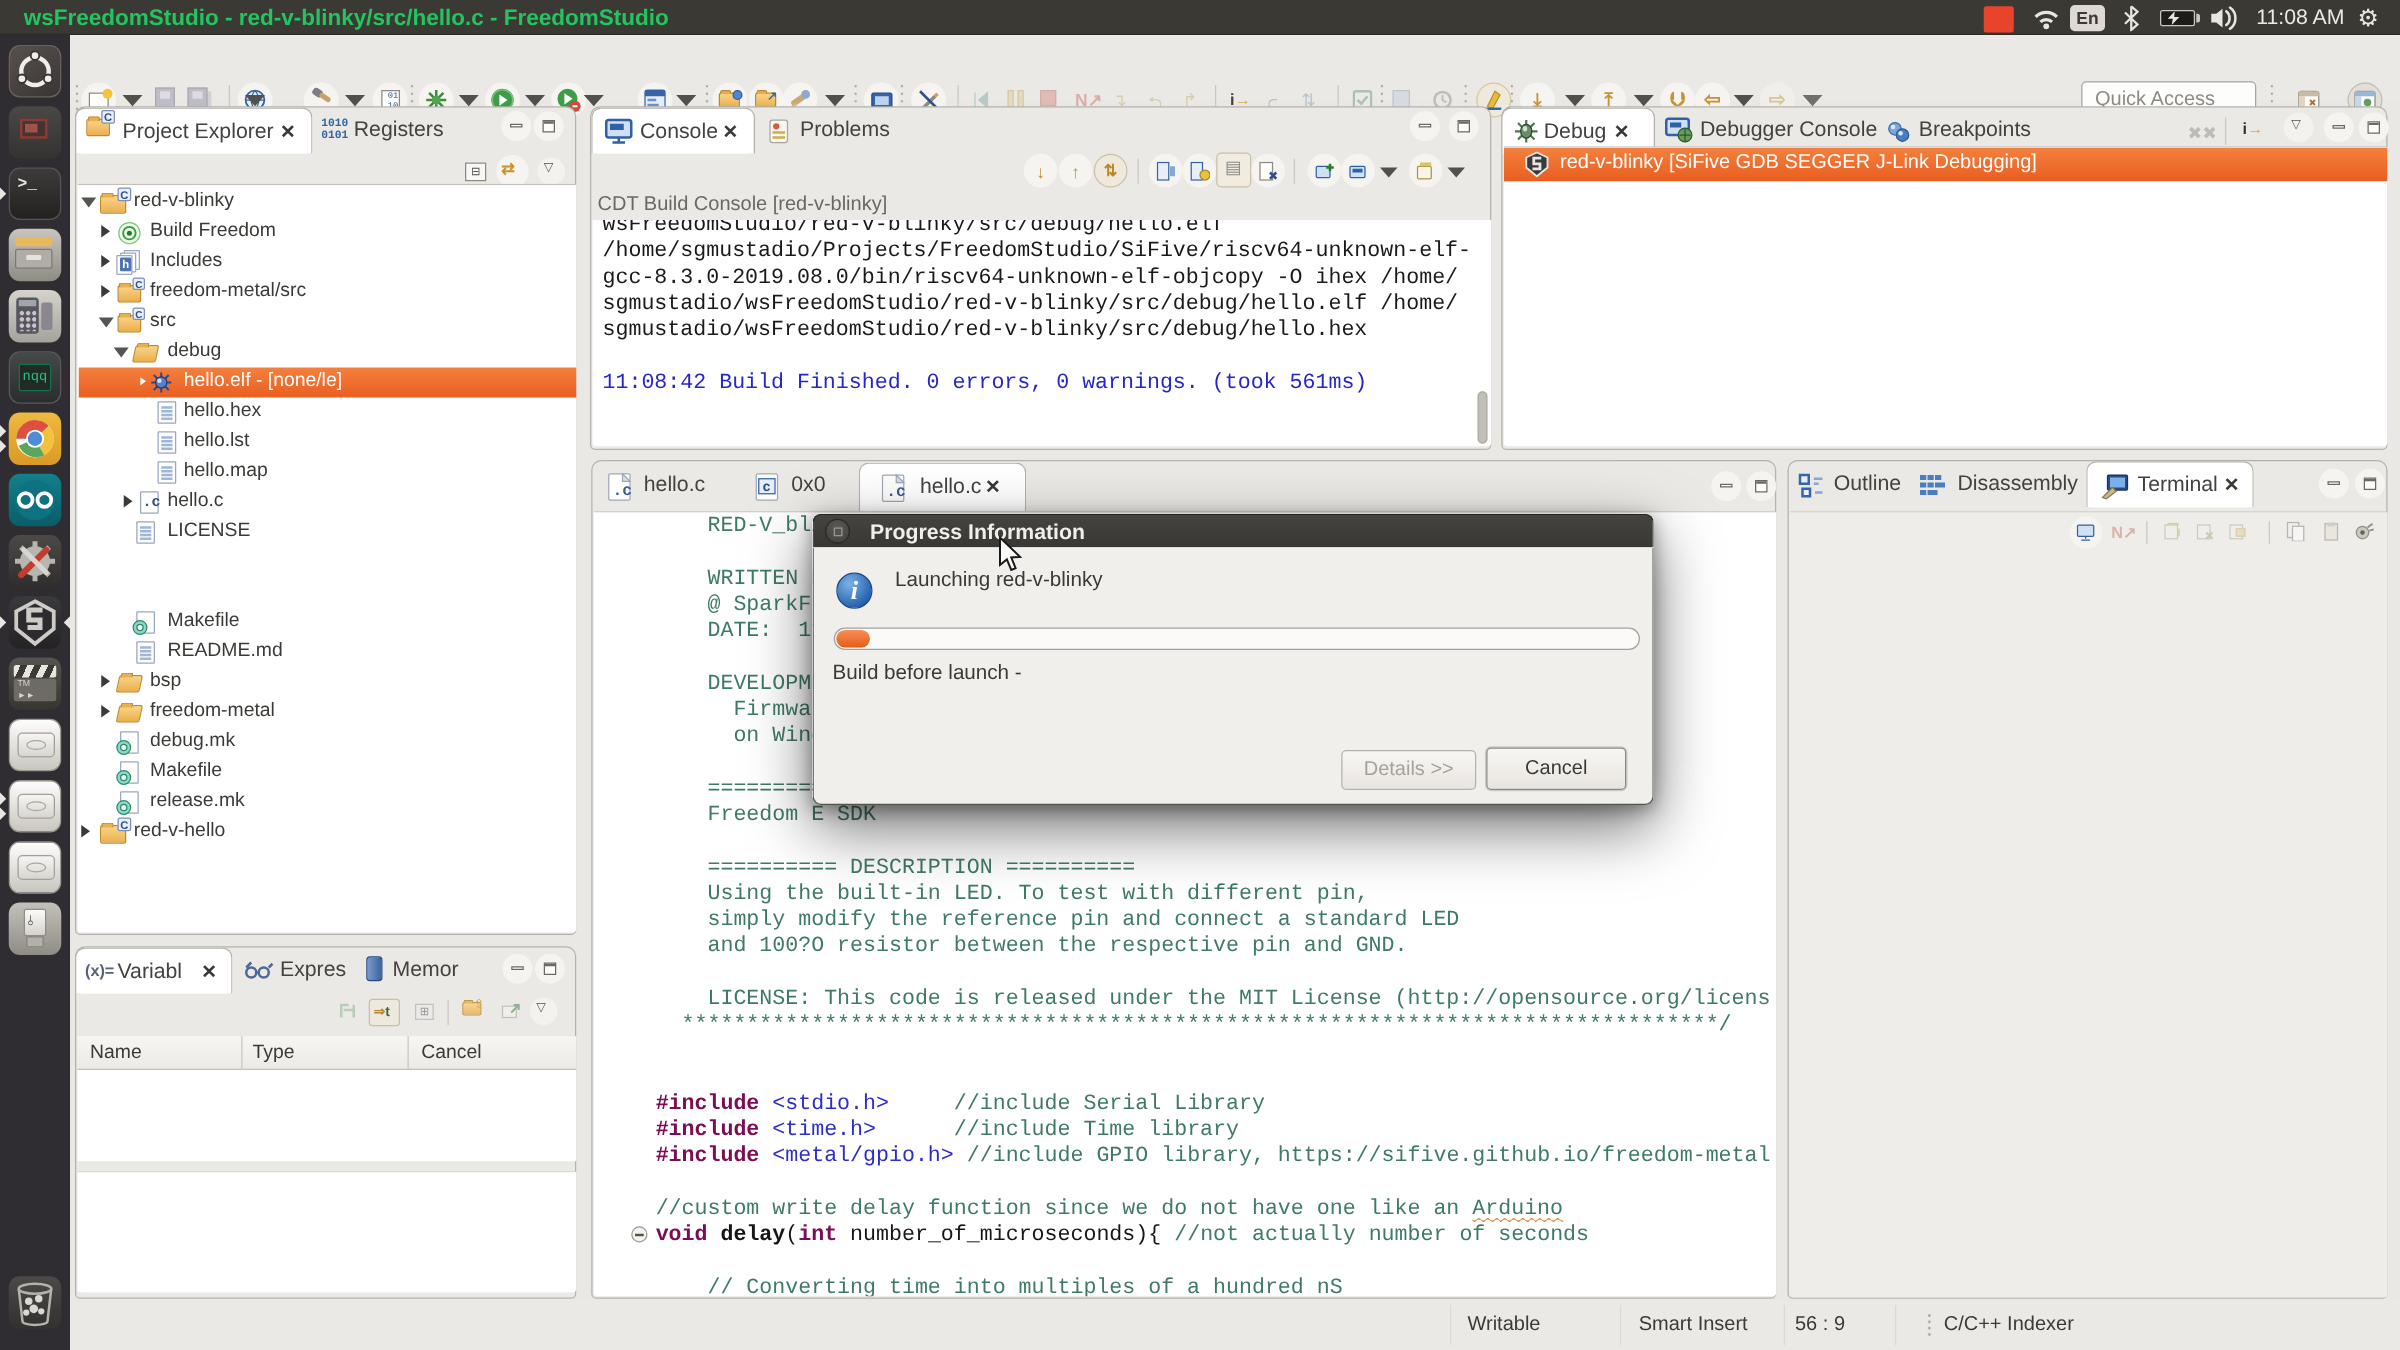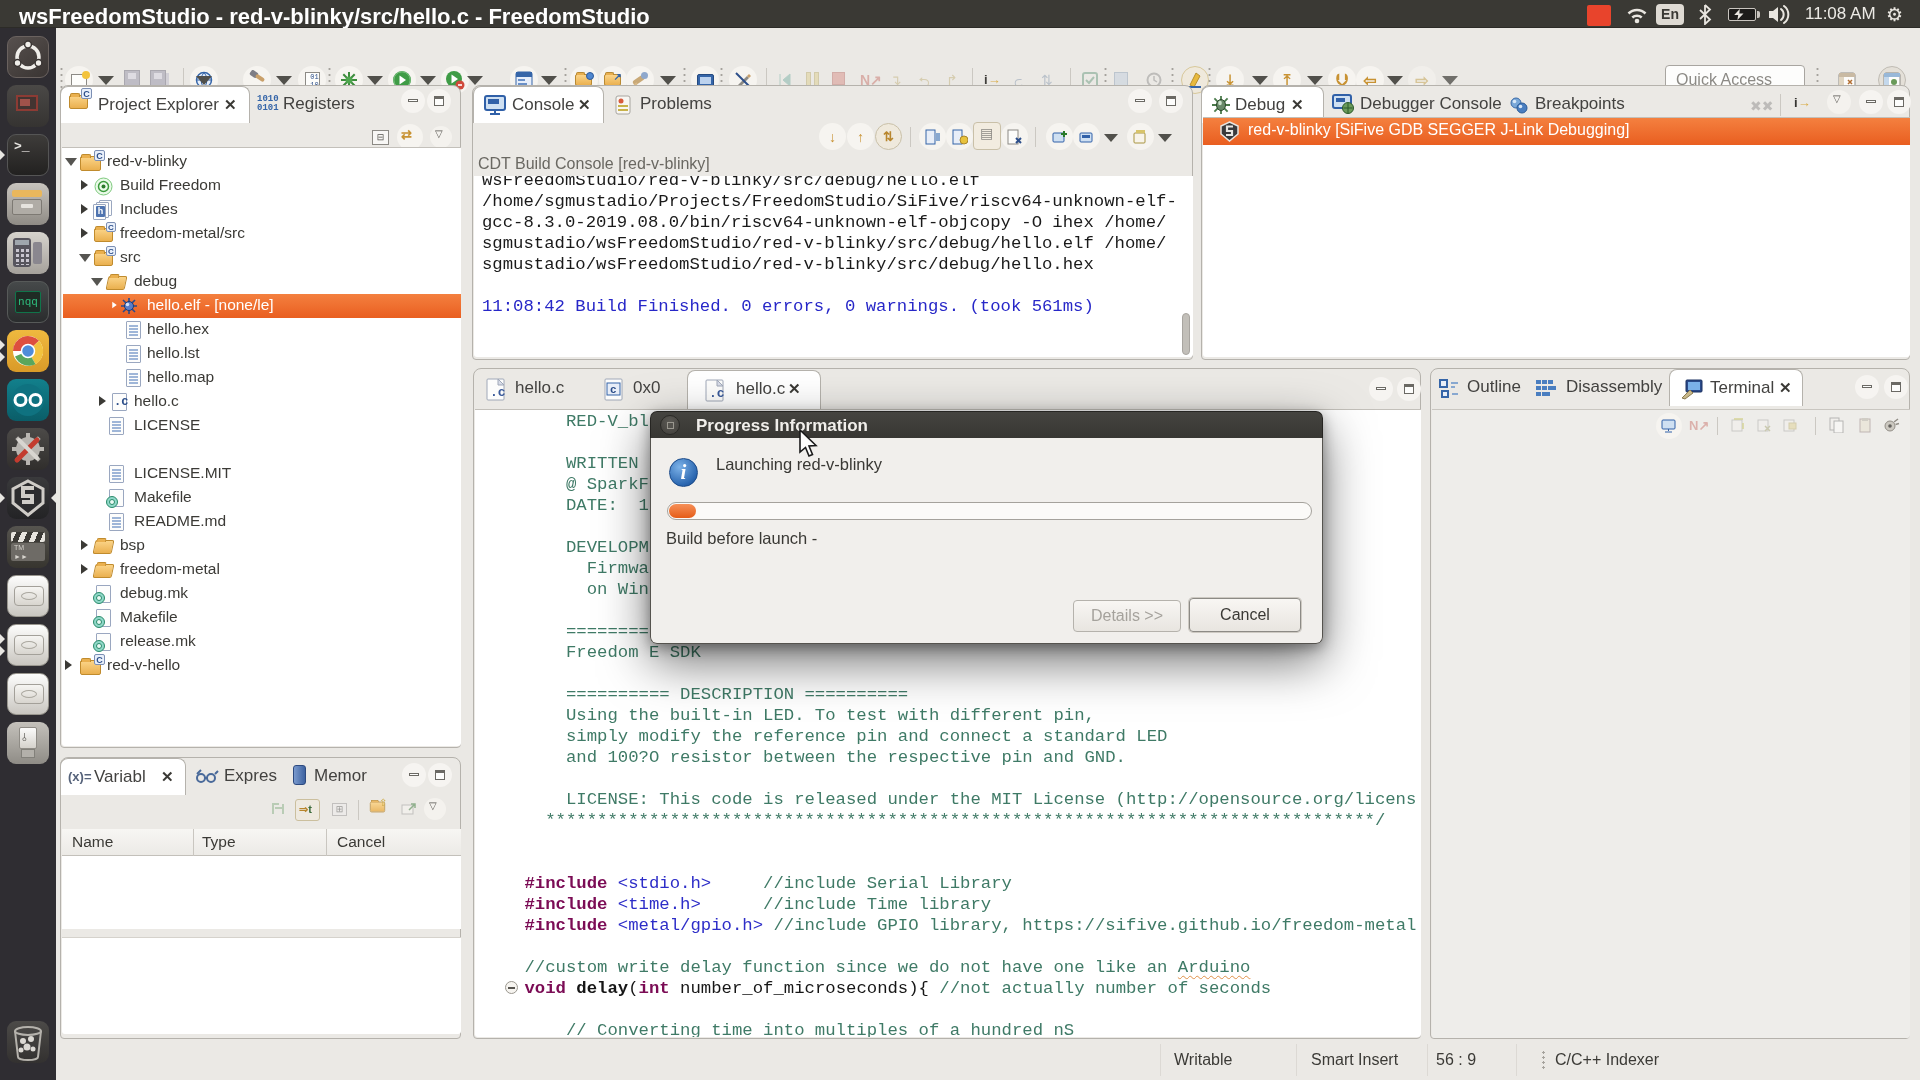--- a/index.html
+++ b/index.html
@@ -1,20 +1,20 @@
 <!DOCTYPE html>
 <html><head><meta charset="utf-8"><style>
 *{margin:0;padding:0;box-sizing:border-box}
 html,body{width:1920px;height:1080px;overflow:hidden}
 body{font-family:"Liberation Sans",sans-serif;background:#eae8e4}
 .a{position:absolute}
 #screen{position:absolute;left:0;top:0;width:1920px;height:1080px;background:#eae8e4;overflow:hidden}
 
 #topbar{left:0;top:0;width:1920px;height:28px;background:#3a3934;color:#e8e4de;border-bottom:1px solid #2c2b27}
-#topbar .title{left:19px;top:4px;font-size:22px;font-weight:bold;color:#ffffff}
+#topbar .title{left:19px;top:4px;font-size:18px;font-weight:bold;color:#22c55e}
 
 #launcher{left:0;top:28px;width:56px;height:1052px;background:#2f2d32}
 .tile{position:absolute;left:7px;width:42px;height:42px;border-radius:9px}
 .lmark{position:absolute;left:0;width:0;height:0;border-top:5px solid transparent;border-bottom:5px solid transparent;border-left:5px solid #e8e6e2}
 .rmark{position:absolute;left:51px;width:0;height:0;border-top:5px solid transparent;border-bottom:5px solid transparent;border-right:5px solid #e8e6e2}
 
 #toolbar{left:56px;top:28px;width:1864px;height:52px;background:#ebe9e5}
 .circ{position:absolute;width:28px;height:28px;border-radius:50%;background:#f6f4f0;top:38px}
 .tbtri{position:absolute;top:48px;width:0;height:0;border-left:8px solid transparent;border-right:8px solid transparent;border-top:9px solid #51504b}
 .vsep{position:absolute;top:40px;width:1px;height:26px;background:#cbc8c2}
@@ -481,31 +481,20 @@
             <span class="a" style="left:46px;top:3px">
               <span class="doc" style="left:0;top:0">
                 <i style="top:3px"></i>
                 <i style="top:6px"></i>
                 <i style="top:9px"></i>
                 <i style="top:12px"></i>
               </span>
             </span>
             <span class="a" style="left:71px;top:2px">LICENSE</span>
           </div>
-      <div class="trow" style="top:314px;width:399px">
-            <span class="a" style="left:46px;top:3px">
-              <span class="doc" style="left:0;top:0">
-                <i style="top:3px"></i>
-                <i style="top:6px"></i>
-                <i style="top:9px"></i>
-                <i style="top:12px"></i>
-              </span>
-            </span>
-            <span class="a" style="left:71px;top:2px">LICENSE.MIT</span>
-          </div>
       <div class="trow" style="top:338px;width:399px">
             <span class="a" style="left:46px;top:3px">
               <span class="doc" style="left:0;top:0"></span>
               <span class="a" style="left:-3px;top:7px;width:12px;height:12px;background:#8fd8c8;border:1px solid #2a8a6a;border-radius:50%"></span>
               <span class="a" style="left:0;top:10px;width:6px;height:6px;background:#eafaf4;border:1px solid #2a8a6a;border-radius:50%"></span>
             </span>
             <span class="a" style="left:71px;top:2px">Makefile</span>
           </div>
       <div class="trow" style="top:362px;width:399px">
             <span class="a" style="left:46px;top:3px">

